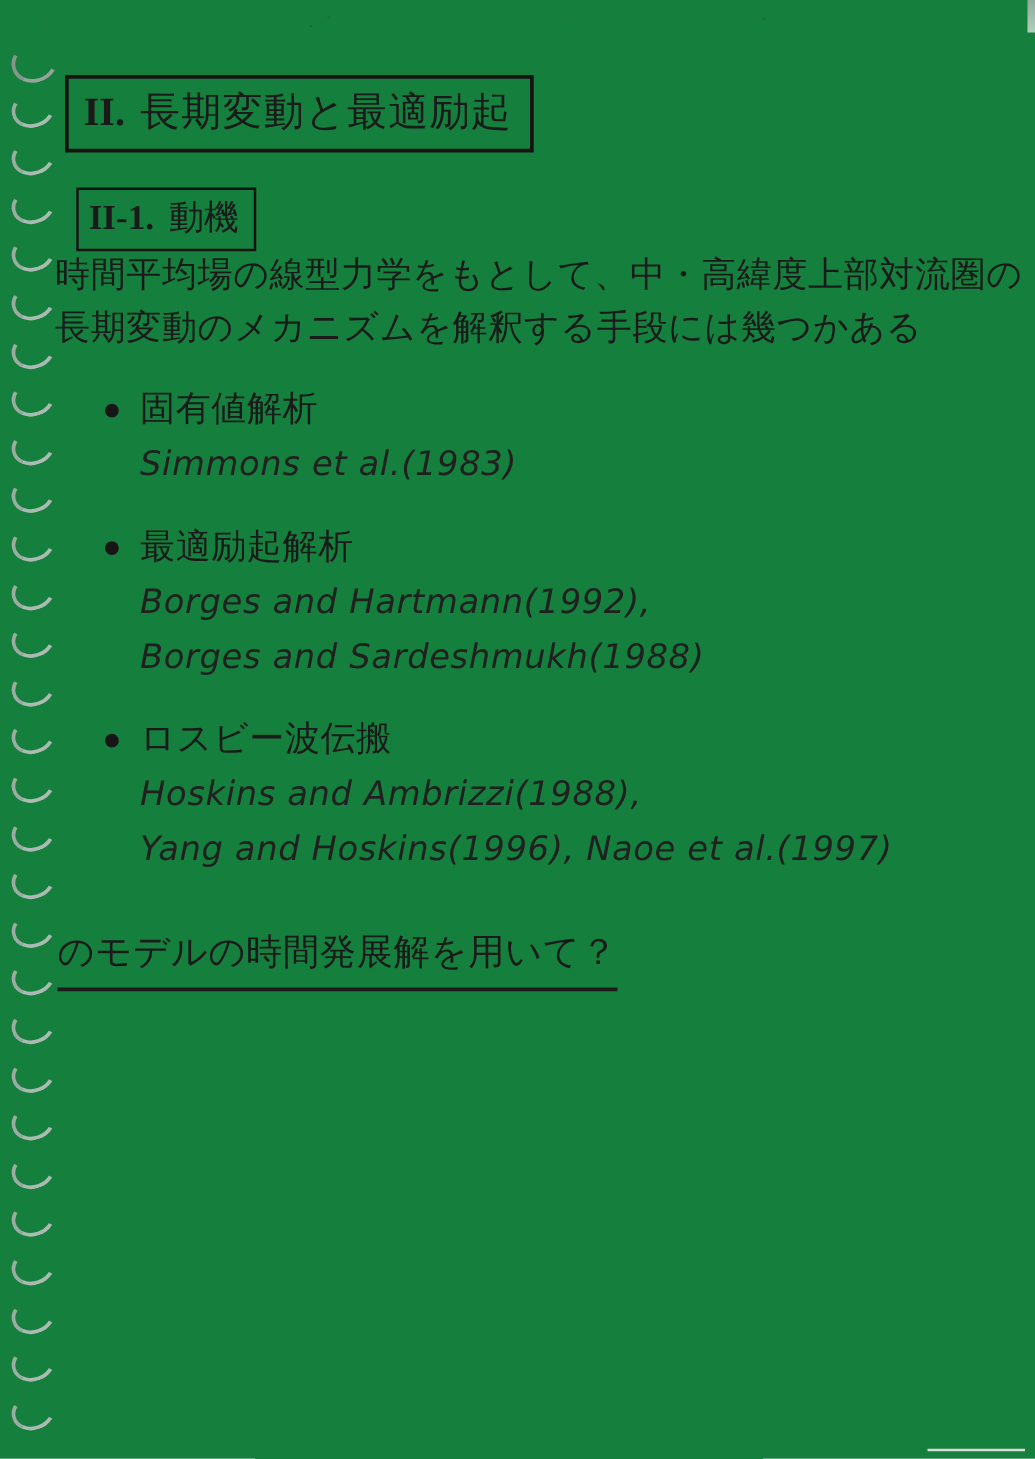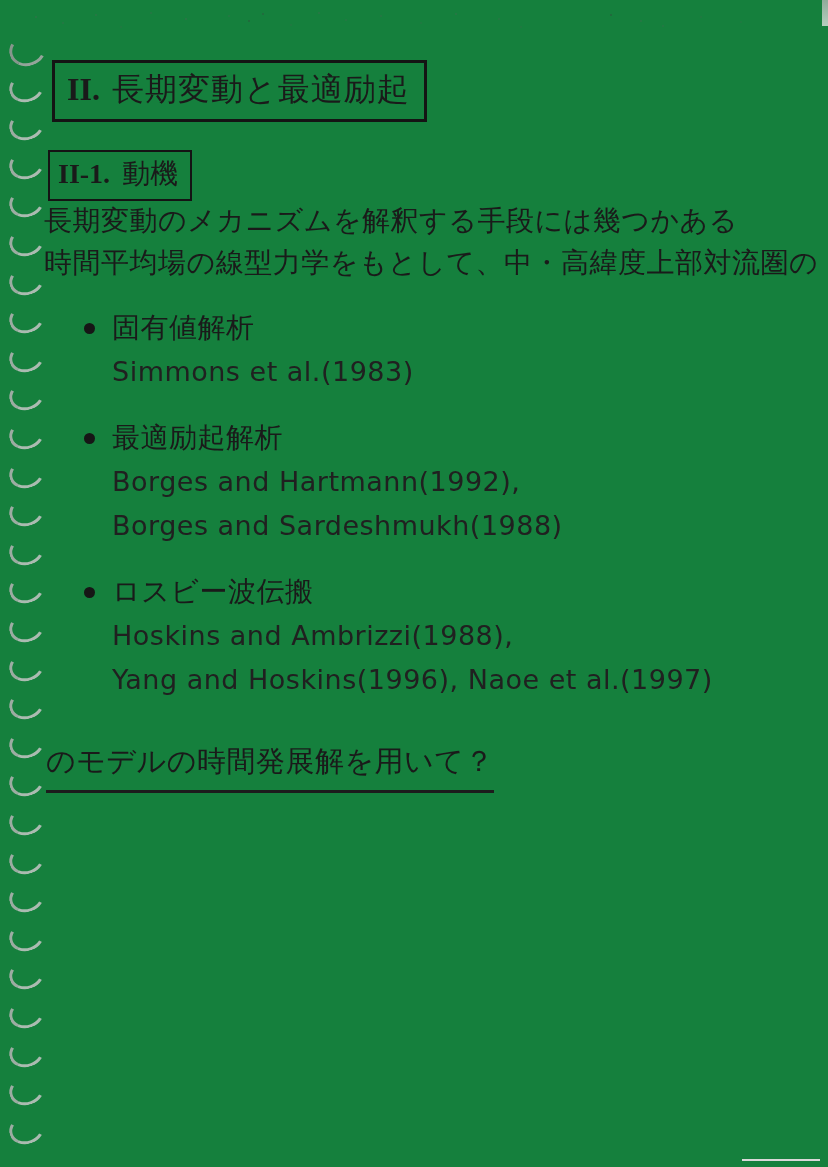--- a/index.html
+++ b/index.html
@@ -52,41 +52,41 @@
 
   
   .title-box{
     position:absolute;left:52px;top:60px;
     border:3px solid #141414;
     padding:5px 14px 7px 12px;
     font-size:32px;font-weight:500;letter-spacing:1px;white-space:nowrap;
   }
   .title-box .numeral{font-weight:bold;margin-right:12px;letter-spacing:0;}
   .section-box{
-    position:absolute;left:48px;top:150px;
+    position:absolute;left:61px;top:150px;
     border:2px solid #141414;
     padding:3px 12px 6px 8px;
     font-size:28px;white-space:nowrap;
   }
   .section-box .numeral{font-weight:bold;margin-right:12px;}
 
   
   .intro{position:absolute;left:44px;top:200px;font-size:28px;line-height:42px;letter-spacing:.5px;white-space:nowrap;}
   .closing{position:absolute;left:44px;top:830px;font-size:28px;line-height:42px;letter-spacing:.5px;white-space:nowrap;}
 
   
   .bullet-list{position:absolute;left:84px;top:306px;}
   .bullet-item{margin-bottom:22px;}
   .bullet-head{display:flex;align-items:center;line-height:44px;}
   .dot{width:11px;height:11px;border-radius:50%;background:#161616;margin-right:17px;flex:0 0 auto;}
   .bullet-heading{font-size:28px;letter-spacing:.5px;white-space:nowrap;}
   .refs{margin-left:28px;}
   .ref-line{
     font-family:"DejaVu Sans","Liberation Sans",sans-serif;
-    font-size:27px;line-height:44px;letter-spacing:.5px;white-space:nowrap;color:#202020;
+    font-size:27px;line-height:44px;letter-spacing:.5px;white-space:nowrap;color:#202020;font-style:italic;
   }
 
   
   .question{
     position:absolute;left:46px;top:742px;
     display:inline-block;
     font-size:29px;letter-spacing:.5px;white-space:nowrap;
     padding-bottom:8px;border-bottom:3px solid #1c1c1c;
   }
 </style>
@@ -132,22 +132,22 @@
 
   <div class="title-box">
     <span class="numeral">II.</span><span>長期変動と最適励起</span>
   </div>
 
   <div class="section-box">
     <span class="numeral">II-1.</span><span>動機</span>
   </div>
 
   <div class="intro">
+    <div>時間平均場の線型力学をもとして、中・高緯度上部対流圏の</div>
     <div>長期変動のメカニズムを解釈する手段には幾つかある</div>
-    <div>時間平均場の線型力学をもとして、中・高緯度上部対流圏の</div>
   </div>
 
   <div class="bullet-list">
 
     <div class="bullet-item">
       <div class="bullet-head">
         <span class="dot"></span>
         <span class="bullet-heading">固有値解析</span>
       </div>
       <div class="refs">

